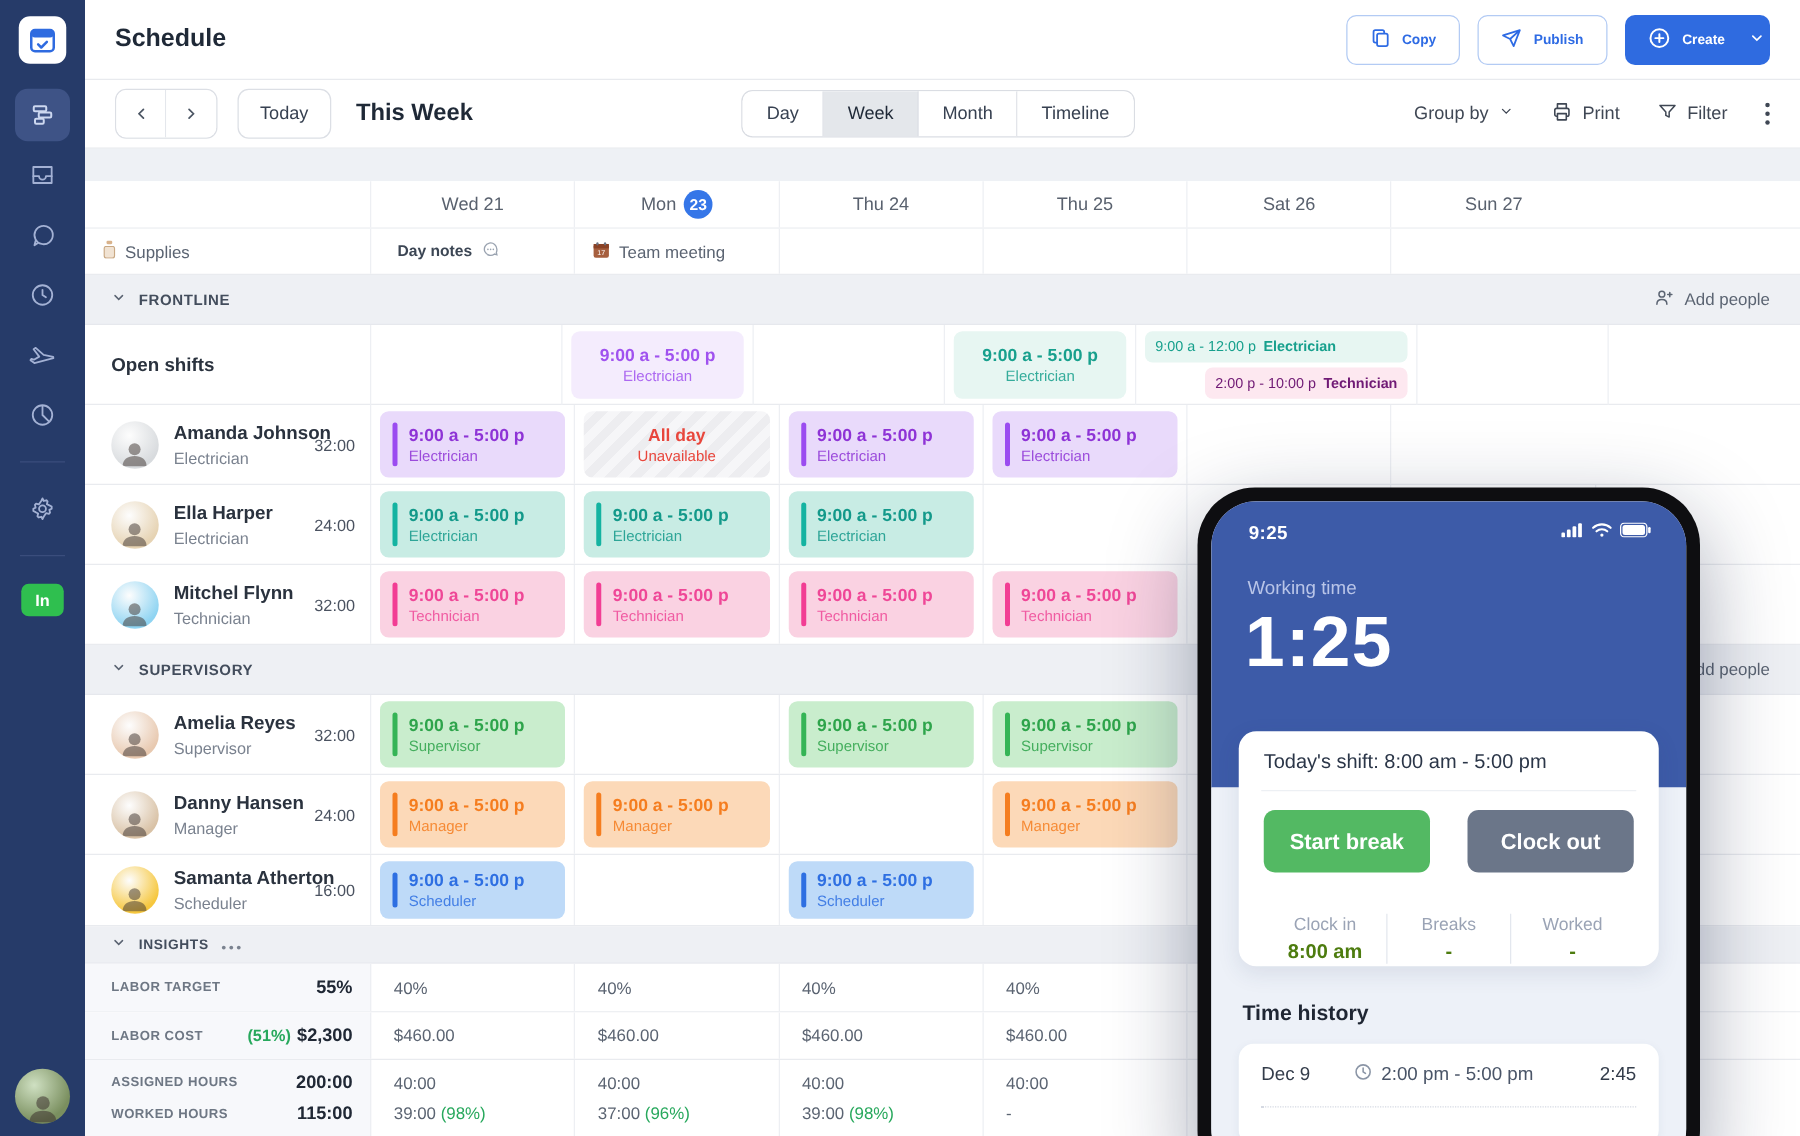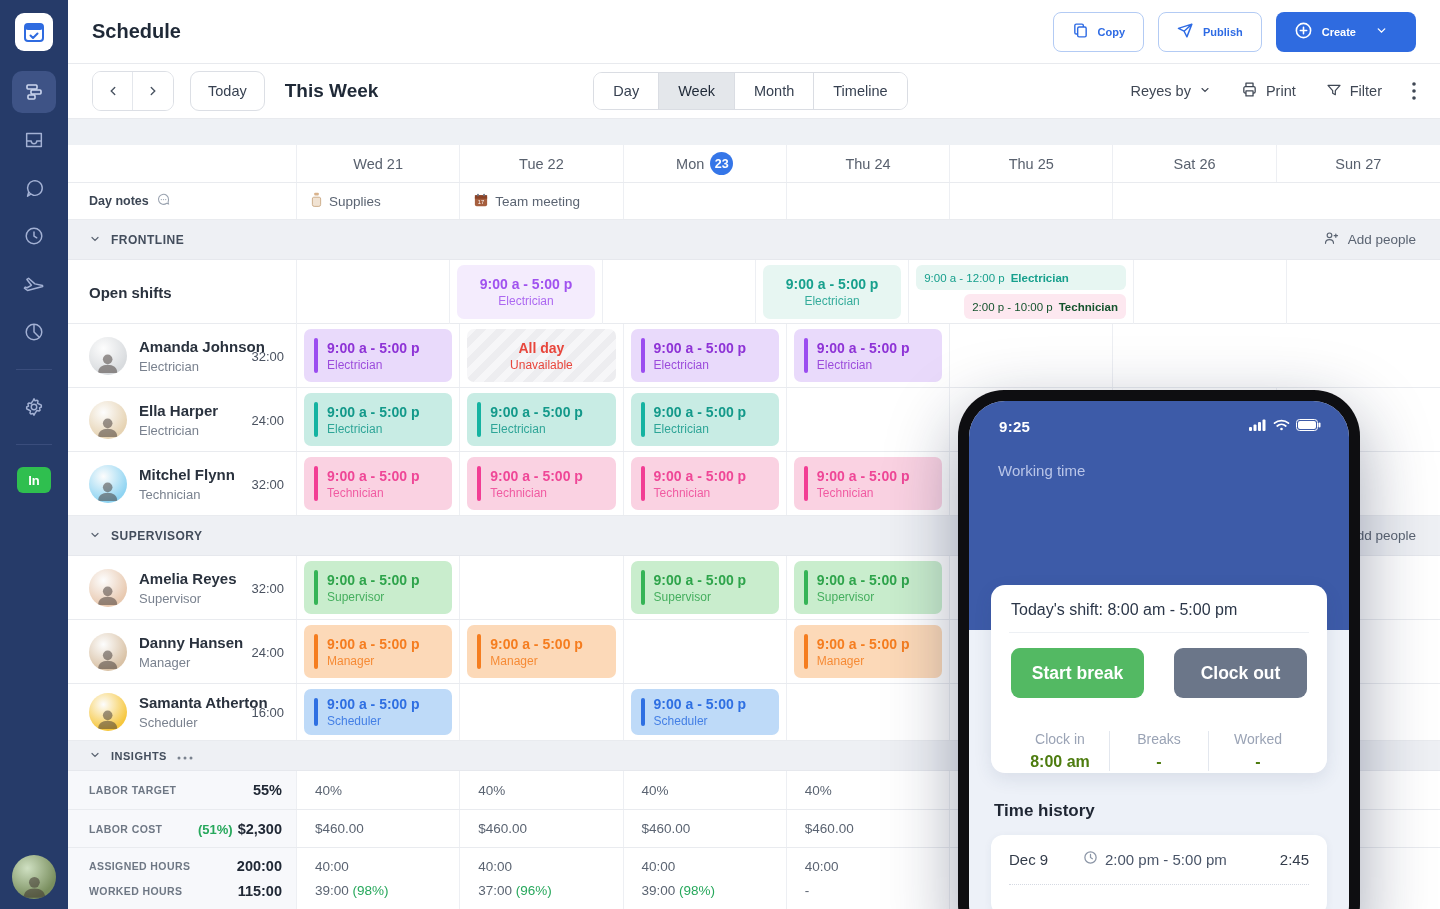--- a/index.html
+++ b/index.html
@@ -21,21 +21,21 @@
   .ava-sil { width:70%; height:60%; }
 
   
   .main { position:absolute; left:68px; top:0; width:1372px; height:100%; background:#eef1f5; }
 
   .topbar { height:64px; background:#fff; display:flex; align-items:center; padding:0 24px; border-bottom:1px solid #e8eaee; }
   .page-title { font-size:20px; font-weight:700; color:#1f2937; }
   .topbar-right { margin-left:auto; display:flex; gap:14px; }
   .btn { height:40px; border-radius:8px; display:flex; align-items:center; gap:9px; padding:0 18px; font-size:11px; font-weight:700; cursor:pointer; }
   .btn.outline { border:1px solid #b3cbf4; color:#2e6be4; background:#fff; }
-  .btn.primary { background:#2f6be0; color:#fff; padding-right:28px; }
+  .btn.primary { background:#2f6be0; color:#fff; padding-right:4px; }
   .btn.primary .chev { margin-left:10px; }
 
   .toolbar { height:55px; background:#fff; display:flex; align-items:center; padding:0 24px; border-bottom:1px solid #e8eaee; }
   .arrow-group { display:flex; border:1px solid #dcdfe5; border-radius:9px; overflow:hidden; height:40px; }
   .arrow-btn { width:40px; display:flex; align-items:center; justify-content:center; cursor:pointer; background:#fff; }
   .arrow-btn:first-child { border-right:1px solid #e4e7ec; }
   .today-btn { height:40px; border:1px solid #dcdfe5; border-radius:9px; background:#fff; padding:0 17px; font-size:14.5px; color:#374151; font-weight:500; display:flex; align-items:center; margin-left:16px; cursor:pointer; }
   .period { font-size:19px; font-weight:700; color:#1f2937; margin-left:20px; }
   .seg { display:flex; border:1px solid #dadde3; border-radius:9px; overflow:hidden; height:38px; margin-left:215px; }
   .seg-item { padding:0 19px; display:flex; align-items:center; font-size:14.5px; color:#374151; background:#fff; cursor:pointer; border-right:1px solid #dadde3; }
@@ -89,21 +89,21 @@
 
   .s-purple { background:#e9dafb; color:#8e33d6; } .s-purple .bar { background:#9b4cf0; }
   .s-teal { background:#c8ece4; color:#13998a; } .s-teal .bar { background:#14b3a1; }
   .s-pink { background:#fad2e2; color:#ef4797; } .s-pink .bar { background:#f23d94; }
   .s-green { background:#c9edcd; color:#2ea44b; } .s-green .bar { background:#35b456; }
   .s-orange { background:#fcd9b8; color:#f57d1f; } .s-orange .bar { background:#f57d1f; }
   .s-blue { background:#bedaf8; color:#2e6fe2; } .s-blue .bar { background:#2e6fe2; }
   .s-open-purple { background:#f4ecfd; color:#a052ef; }
   .s-open-teal { background:#e7f6f2; color:#17a08d; }
   .s-mini-teal { background:#e7f6f2; color:#17a08d; }
-  .s-mini-pink { background:#fde8f0; color:#14532d;margin-left:48px; }
+  .s-mini-pink { background:#fde8f0; color:#701a75;margin-left:48px; }
   .s-unavail { background:repeating-linear-gradient(135deg,#f6f6f8 0 7px,#ededf0 7px 14px); color:#e8463c; }
   .s-unavail .r { opacity:1; }
   .s-holiday { background:#f2f3f6; color:#6c7480; } .s-holiday .bar { background:#a9aeb9; }
   .s-holiday .r { color:#9aa1ad; opacity:1; }
 
   
   .i-row { display:grid; grid-template-columns:229px repeat(7,1fr); border-bottom:1px solid #e9ebef; background:#fff; }
   .i-label-cell { background:#f7f8fb; border-right:1px solid #edeff3; display:flex; align-items:center; justify-content:space-between; padding:0 14px 0 21px; }
   .i-name { font-size:10.5px; font-weight:700; color:#6e7784; letter-spacing:.4px; }
   .i-total { font-size:14.5px; font-weight:700; color:#202835; white-space:nowrap; }
@@ -259,21 +259,21 @@
       <div class="today-btn">Today</div>
       <div class="period">This Week</div>
       <div class="seg" id="view-seg">
           <div class="seg-item">Day</div>
           <div class="seg-item active">Week</div>
           <div class="seg-item">Month</div>
           <div class="seg-item">Timeline</div>
         </div>
       <div class="toolbar-right">
         <div class="tb-act">
-          <span>Reyes by</span>
+          <span>Group by</span>
           <span><svg width="12" height="12" viewBox="0 0 24 24" fill="none" stroke="#3f4754" stroke-width="2.2" stroke-linecap="round">
                 <path d="M6 9l6 6 6-6"></path>
               </svg></span>
         </div>
         <div class="tb-act">
           <span><svg width="17" height="17" viewBox="0 0 24 24" fill="none" stroke="#3f4754" stroke-width="1.8" stroke-linejoin="round">
                 <path d="M7 8V3h10v5"></path>
                 <rect x="4" y="8" width="16" height="9" rx="2"></rect>
                 <rect x="7" y="14" width="10" height="7" fill="#fff"></rect>
               </svg></span>
@@ -296,55 +296,52 @@
     </div>
 
     <div class="content">
       <div class="sched" id="sched">
           <div class="grid-row r-dayhead">
             <div class="gcell"></div>
             <div class="gcell day-head">
               <span>Wed 21</span>
             </div>
             <div class="gcell day-head">
-              <span>Tue 22</span>
-            </div>
-            <div class="gcell day-head">
               <span>Mon</span>
               <span class="day-badge">23</span>
             </div>
             <div class="gcell day-head">
               <span>Thu 24</span>
             </div>
             <div class="gcell day-head">
               <span>Thu 25</span>
             </div>
             <div class="gcell day-head">
               <span>Sat 26</span>
             </div>
             <div class="gcell day-head">
               <span>Sun 27</span>
             </div>
           </div>
           <div class="grid-row r-notes">
+            <div class="gcell note-cell">
+              <span><svg width="11" height="15" viewBox="0 0 12 16">
+                  <rect x="3.5" y="0.5" width="5" height="3" rx="1" fill="#d9b38c"></rect>
+                  <path d="M2.5 5.5h7a2 2 0 0 1 1 2v6a2 2 0 0 1-2 2h-5a2 2 0 0 1-2-2v-6a2 2 0 0 1 1-2z" fill="#f1e3d3" stroke="#c9a883"></path>
+                </svg></span>
+              <span>Supplies</span>
+            </div>
             <div class="gcell notes-label">
               <span>Day notes</span>
               <span><svg width="15" height="15" viewBox="0 0 24 24" fill="none" stroke="#9aa3b0" stroke-width="1.7">
                   <path d="M20 12a8 8 0 1 0-3 6l3 1-.7-3A8 8 0 0 0 20 12z"></path>
                   <circle cx="8.5" cy="12" r="1" fill="#9aa3b0" stroke="none"></circle>
                   <circle cx="12" cy="12" r="1" fill="#9aa3b0" stroke="none"></circle>
                   <circle cx="15.5" cy="12" r="1" fill="#9aa3b0" stroke="none"></circle>
                 </svg></span>
-            </div>
-            <div class="gcell note-cell">
-              <span><svg width="11" height="15" viewBox="0 0 12 16">
-                  <rect x="3.5" y="0.5" width="5" height="3" rx="1" fill="#d9b38c"></rect>
-                  <path d="M2.5 5.5h7a2 2 0 0 1 1 2v6a2 2 0 0 1-2 2h-5a2 2 0 0 1-2-2v-6a2 2 0 0 1 1-2z" fill="#f1e3d3" stroke="#c9a883"></path>
-                </svg></span>
-              <span>Supplies</span>
             </div>
             <div class="gcell note-cell">
               <span><svg width="14" height="14" viewBox="0 0 16 16">
                   <rect x="1" y="2.5" width="14" height="12.5" rx="2" fill="#a65f3e"></rect>
                   <rect x="1" y="2.5" width="14" height="4" fill="#8a4226"></rect>
                   <rect x="3.5" y="0.8" width="2" height="3" rx="1" fill="#6b7280"></rect>
                   <rect x="10.5" y="0.8" width="2" height="3" rx="1" fill="#6b7280"></rect>
                   <text x="8" y="13" text-anchor="middle" font-size="6.5" fill="#fff" font-family="Liberation Sans,sans-serif">17</text>
                 </svg></span>
               <span>Team meeting</span>
@@ -824,20 +821,21 @@
                   <circle cx="8.5" cy="10" r="1.3" fill="#fff" stroke="none"></circle>
                 </svg></span>
             <span><svg width="25" height="12" viewBox="0 0 25 12">
                   <rect x="0.5" y="0.5" width="21" height="11" rx="3" fill="none" stroke="#fff"></rect>
                   <rect x="2" y="2" width="18" height="8" rx="2" fill="#fff"></rect>
                   <rect x="22.5" y="3.5" width="2" height="5" rx="1" fill="#fff"></rect>
                 </svg></span>
           </span>
         </div>
         <div class="wt-label">Working time</div>
+        <div class="wt-value">1:25</div>
       </div>
       <div class="ph-light">
         <div class="th-title">Time history</div>
         <div class="hist-card">
           <div class="hist-row">
             <span class="h-date">Dec 9</span>
             <span class="h-range">
               <span><svg width="15" height="15" viewBox="0 0 24 24" fill="none" stroke="#8b95a6" stroke-width="2" stroke-linecap="round">
                     <circle cx="12" cy="12" r="9"></circle>
                     <path d="M12 7v5l3 2"></path>

